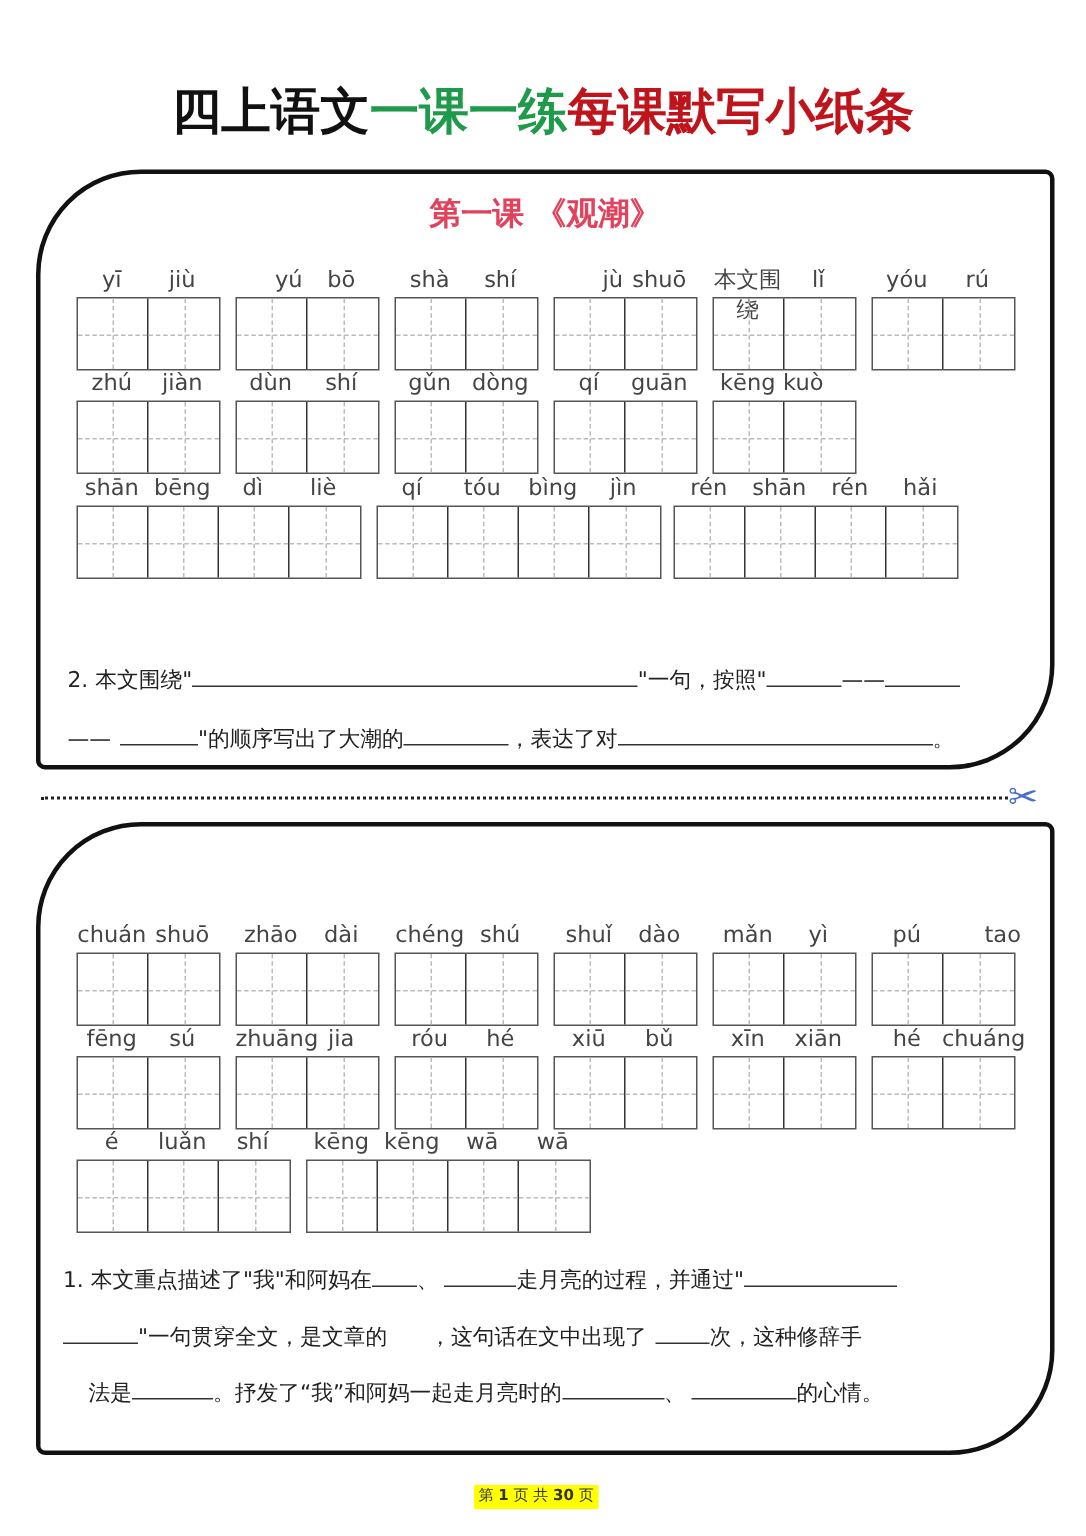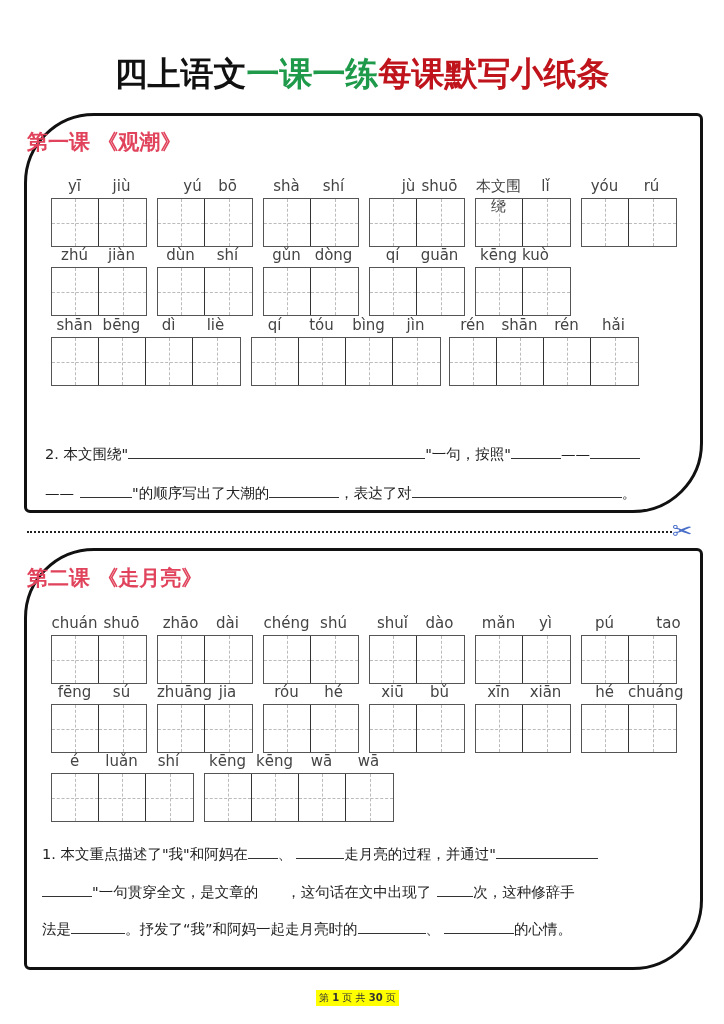--- a/index.html
+++ b/index.html
@@ -18,21 +18,21 @@
   .card {
     position: absolute; left: 24px; width: 679px;
     border: 3px solid #111;
     border-radius: 70px 6px 70px 6px;
     background: #fff;
   }
   .card1 { top: 113px; height: 400px; }
   .card2 { top: 548px; height: 422px; }
 
   .lesson-title {
-    position: absolute; left: 0; width: 100%; text-align: left;
+    position: absolute; left: 0; width: 100%; text-align: center;
     color: #e0435b; font-weight: bold; font-size: 21px; line-height: 28px;
   }
 
   .row { position: absolute; left: 0; height: 70px; }
   .group { position: absolute; top: 0; }
   .pinyin-line { position: relative; height: 22px; }
   .pinyin {
     position: absolute; top: 0; width: 47px; text-align: center;
     font-family: "DejaVu Sans", sans-serif; font-size: 15px; color: #444; line-height: 20px;
   }
@@ -248,21 +248,20 @@
 
   <div class="q-line" style="top:367px; left:18px;">
     <span>——</span><span class="blank" style="width:52px; margin-left:6px"></span><span>"的顺序写出了大潮的</span><span class="blank" style="width:70px"></span><span>，表达了对</span><span class="blank" style="width:210px"></span><span>。</span>
   </div>
 </div>
 
 <div class="cut-line"></div>
 <div class="scissors">✂</div>
 
 <div class="card card2">
-  <div class="lesson-title" style="top:13px;">第二课 《走月亮》</div>
 
   <div class="row" style="top:62px;">
     <div class="group" style="left:24px;">
       <div class="pinyin-line">
           <span class="pinyin" style="left:0">chuán</span>
           <span class="pinyin" style="left:47px">shuō</span>
         </div>
       <div class="boxes">
           <div class="box"></div>
           <div class="box"></div>
@@ -413,21 +412,21 @@
   </div>
 
   <div class="q-line" style="top:293px; left:15px;">
     <span>1.  本文重点描述了"我"和阿妈在</span><span class="blank" style="width:30px"></span><span>、</span><span class="blank" style="width:48px; margin-left:4px"></span><span>走月亮的过程，并通过"</span><span class="blank" style="width:102px"></span>
   </div>
 
   <div class="q-line" style="top:331px; left:15px;">
     <span class="blank" style="width:50px"></span><span>"一句贯穿全文，是文章的</span><span style="display:inline-block;width:28px"></span><span>，这句话在文中出现了</span><span class="blank" style="width:36px; margin-left:6px"></span><span>次，这种修辞手</span>
   </div>
 
-  <div class="q-line" style="top:368px; left:15px;">
+  <div class="q-line" style="top:368px; left:32px;">
     <span>法是</span><span class="blank" style="width:54px"></span><span>。抒发了“我”和阿妈一起走月亮时的</span><span class="blank" style="width:68px"></span><span>、</span><span class="blank" style="width:70px; margin-left:4px"></span><span>的心情。</span>
   </div>
 </div>
 
 <div class="footer">
   <span>第</span>
   <b>1</b>
   <span>页 共</span>
   <b>30</b>
   <span>页</span>

